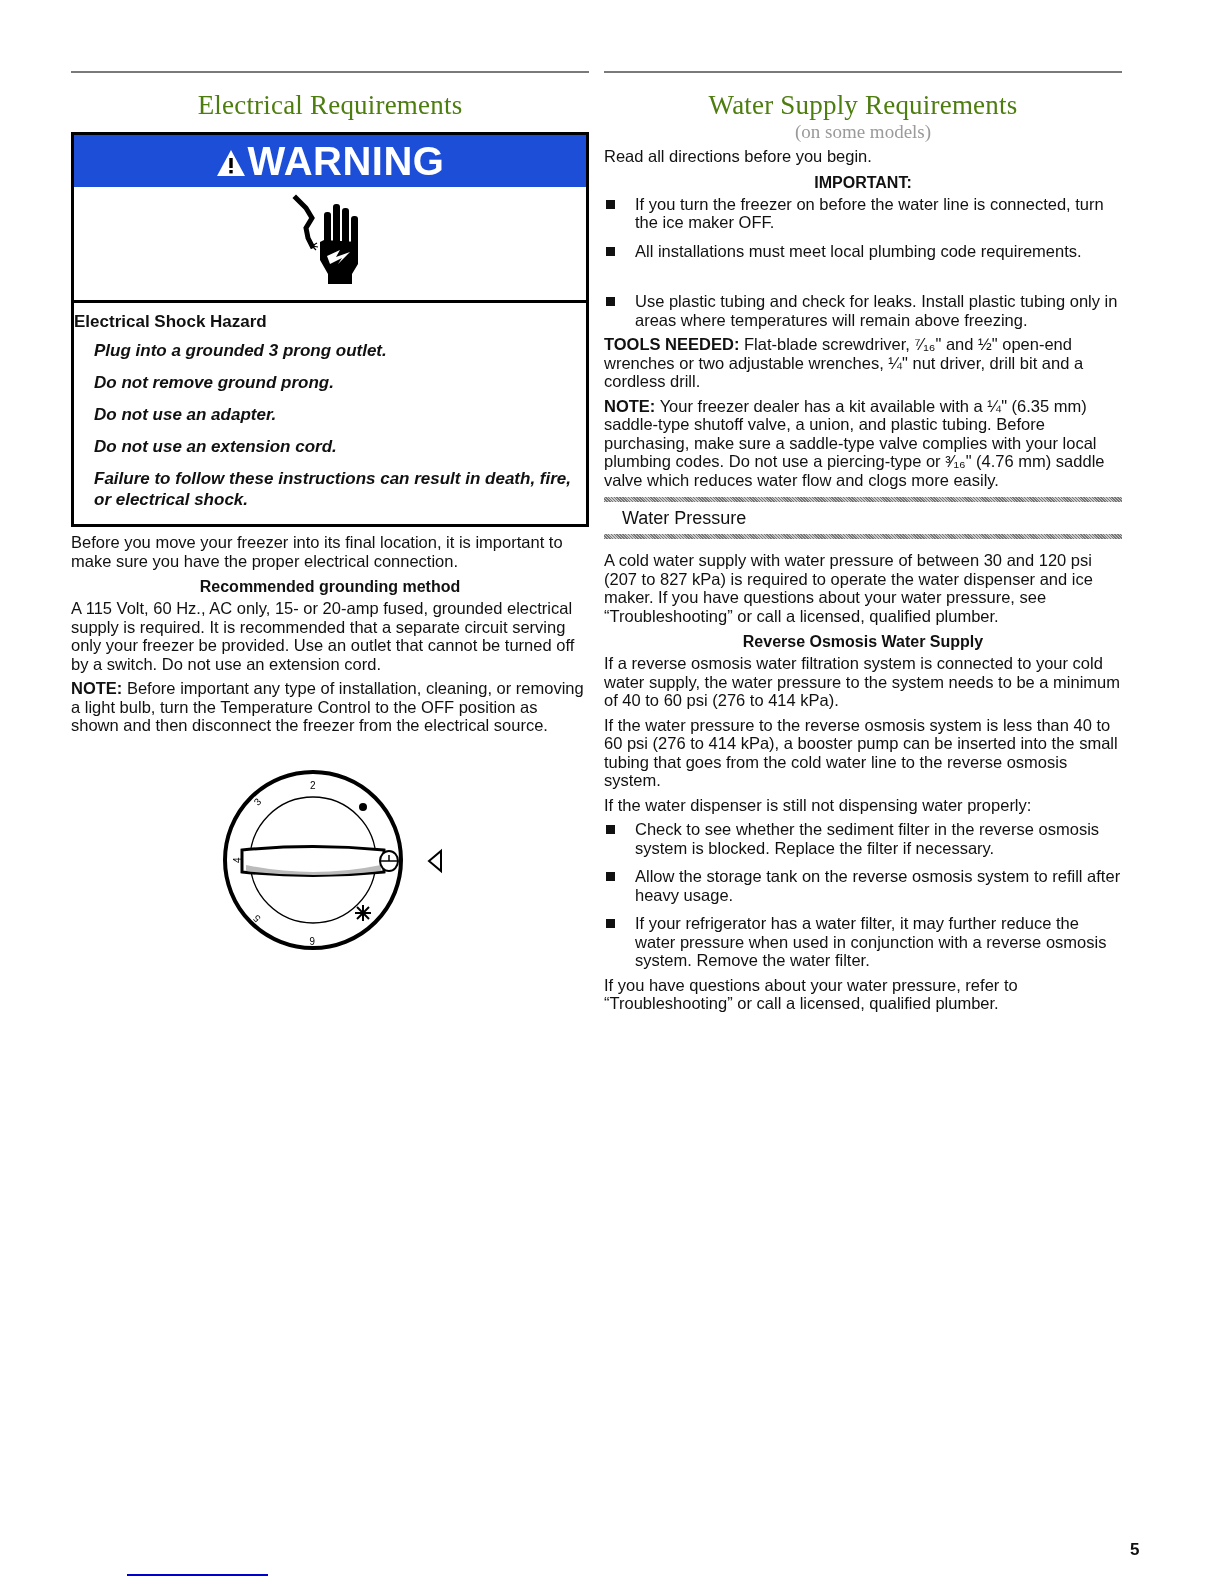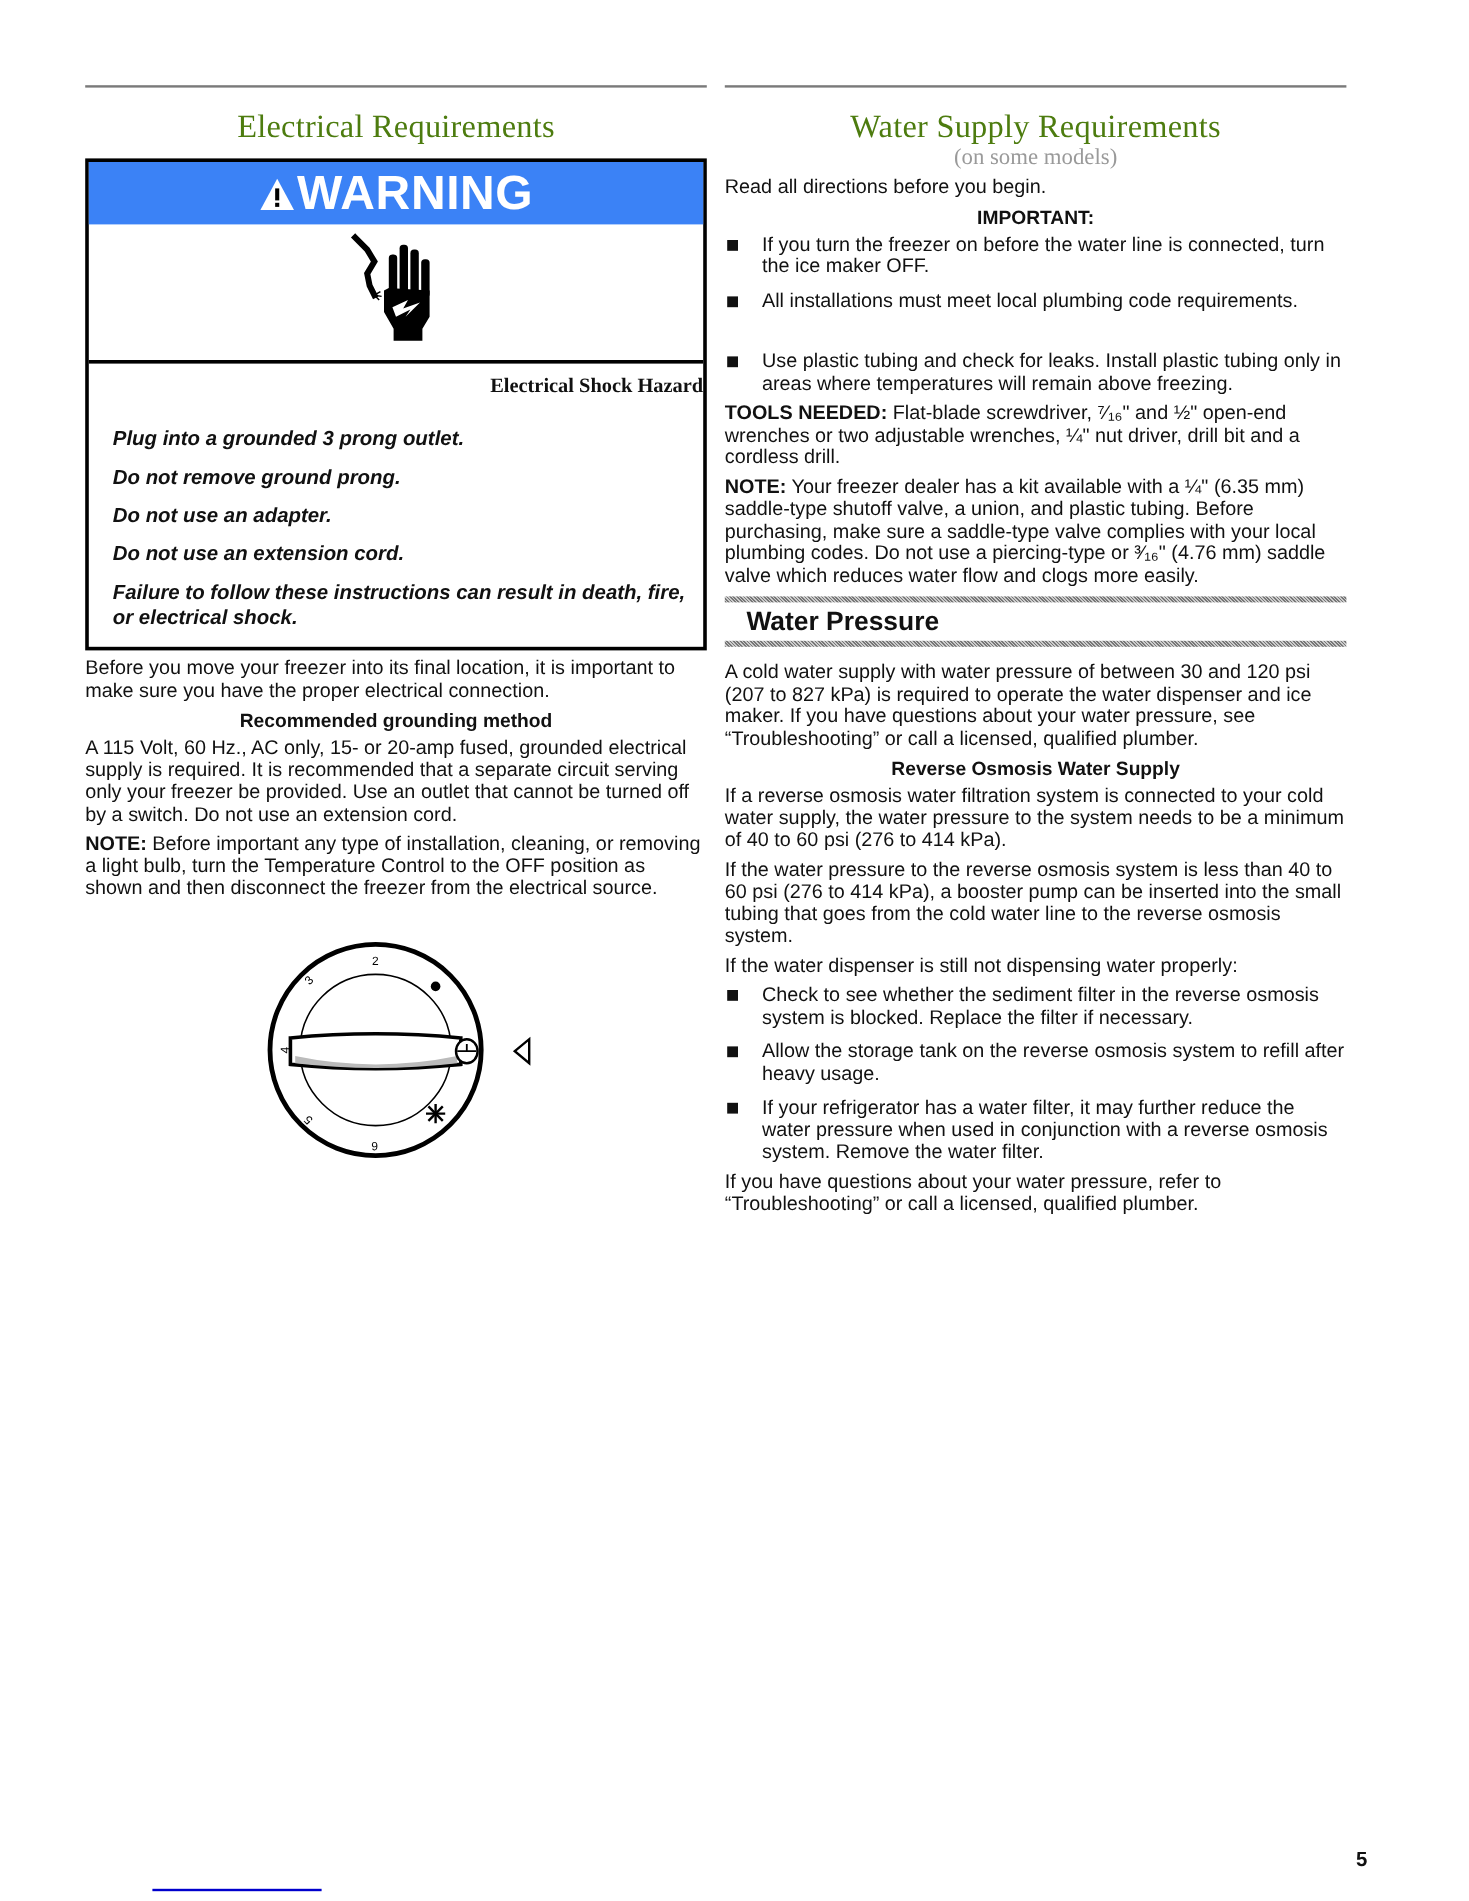--- a/index.html
+++ b/index.html
@@ -7,38 +7,38 @@
          font-family: "Liberation Sans", sans-serif; color: #111; }
   .col { position: absolute; top: 71px; }
   .col-left { left: 71px; width: 518px; }
   .col-right { left: 604px; width: 518px; }
   .rule { height: 2px; background: #7a7a7a; }
   .sec-title { font-family: "Liberation Serif", serif; font-size: 27px; color: #4d7c0f;
                text-align: center; margin: 16px 0 0 0; letter-spacing: 0.2px; line-height: 32px; }
   .sec-sub { font-family: "Liberation Serif", serif; font-size: 19px; color: #9a9a9a;
              text-align: center; line-height: 22px; margin: 0 0 4px 0; }
   .warn-box { margin-top: 11px; border: 3px solid #000; }
-  .warn-head { background: #3b82f6; color: #fff; text-align: center; height: 52px;
+  .warn-head { background: #1d4ed8; color: #fff; text-align: center; height: 52px;
                font-size: 40px; font-weight: bold; line-height: 52px; letter-spacing: 0.5px; }
   .warn-head .tri { display: inline-block; vertical-align: -2px; margin-right: 2px; }
   .warn-icon-area { height: 113px; border-bottom: 3px solid #000; display: flex;
                     align-items: center; justify-content: center; }
   .warn-text { padding: 6px 0 14px 0; }
-  .warn-text .hz { text-align: right; font-weight: bold; font-size: 17px; margin: 3px 0 23px 0; font-family: Liberation Serif, serif; }
+  .warn-text .hz { text-align: left; font-weight: bold; font-size: 17px; margin: 3px 0 8px 0; }
   .warn-text p { font-weight: bold; font-size: 17px; margin: 0 0 11px 20px; line-height: 21px; font-style: italic; }
   .warn-text p.last { margin-bottom: 0; }
   .body-p { font-size: 16.5px; line-height: 18.5px; margin: 0 0 6px 0; }
   .h-bold { font-weight: bold; font-size: 16px; line-height: 22px; margin: 0 0 1px 0; text-align: center; }
   .b { font-weight: bold; }
   ul.sq { list-style: none; padding: 0; margin: 0; }
   ul.sq li { position: relative; padding-left: 31px; font-size: 16.5px; line-height: 18.5px; margin: 0 0 10px 0; }
   ul.sq li .bullet { position: absolute; left: 2px; top: 5px; width: 9px; height: 9px; background: #111; }
   .hatch-bar { height: 5px; margin: 8px 0 0 0;
                background: repeating-linear-gradient(45deg, #777 0 1px, #ccc 1px 2px); }
-  .wp-title { font-weight: bold; font-size: 22px; margin: 6px 0 6px 18px; line-height: 20px; }
+  .wp-title { font-weight: normal; font-size: 18px; margin: 6px 0 6px 18px; line-height: 20px; }
   .dial-wrap { position: relative; margin: 20px 0 0 150px; width: 240px; height: 210px; }
   .page-num { position: absolute; left: 1130px; top: 1540px; font-size: 17px; font-weight: bold; }
   .foot-link { position: absolute; left: 127px; top: 1574px; width: 141px; height: 2px; background: #0000cc; }
 </style>
 </head>
 <body>
 
 <div class="col col-left">
   <div class="rule"></div>
   <div class="sec-title">Electrical Requirements</div>

